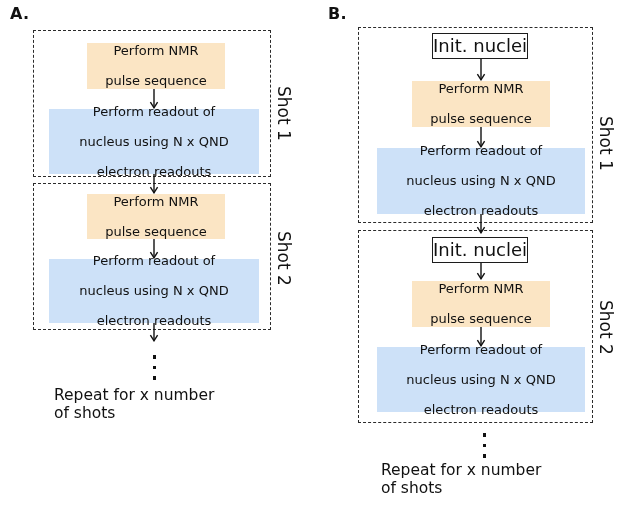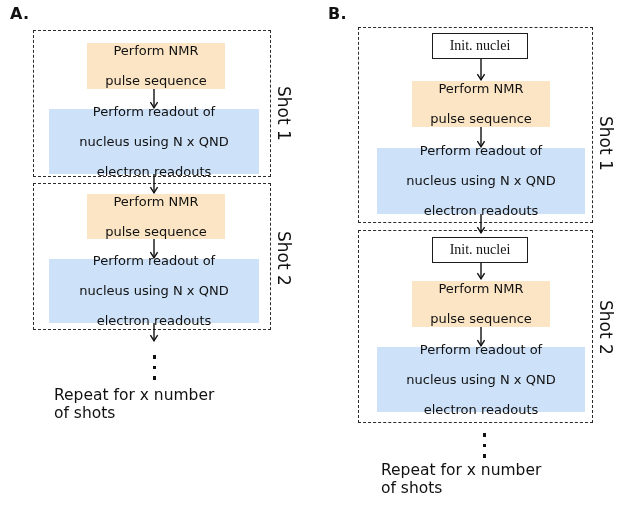--- a/index.html
+++ b/index.html
@@ -29,24 +29,23 @@
     box-sizing: border-box;
     display: flex;
     align-items: center;
     justify-content: center;
     text-align: center;
     white-space: pre-line;
     font-size: 13px;
     line-height: 30px;
   }
   .box.step-init {
-    font-size: 14px;
+    font-size: 18px;
     line-height: 18px;
     border: 1.5px solid #1c1c1c;
-    font-family: Liberation Serif, serif;
   }
   .shot-label {
     position: absolute;
     width: 20px;
     writing-mode: vertical-rl;
     display: flex;
     align-items: center;
     justify-content: center;
     font-size: 17px;
     white-space: nowrap;

